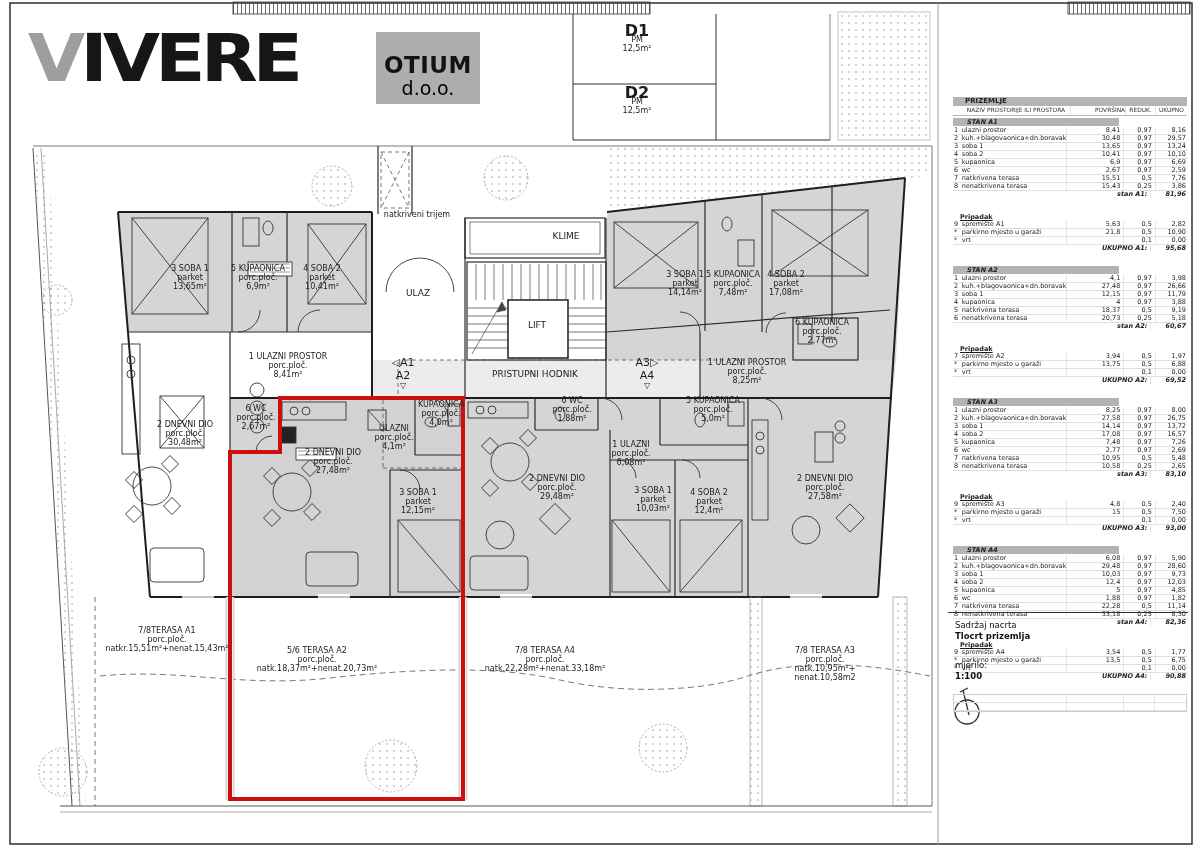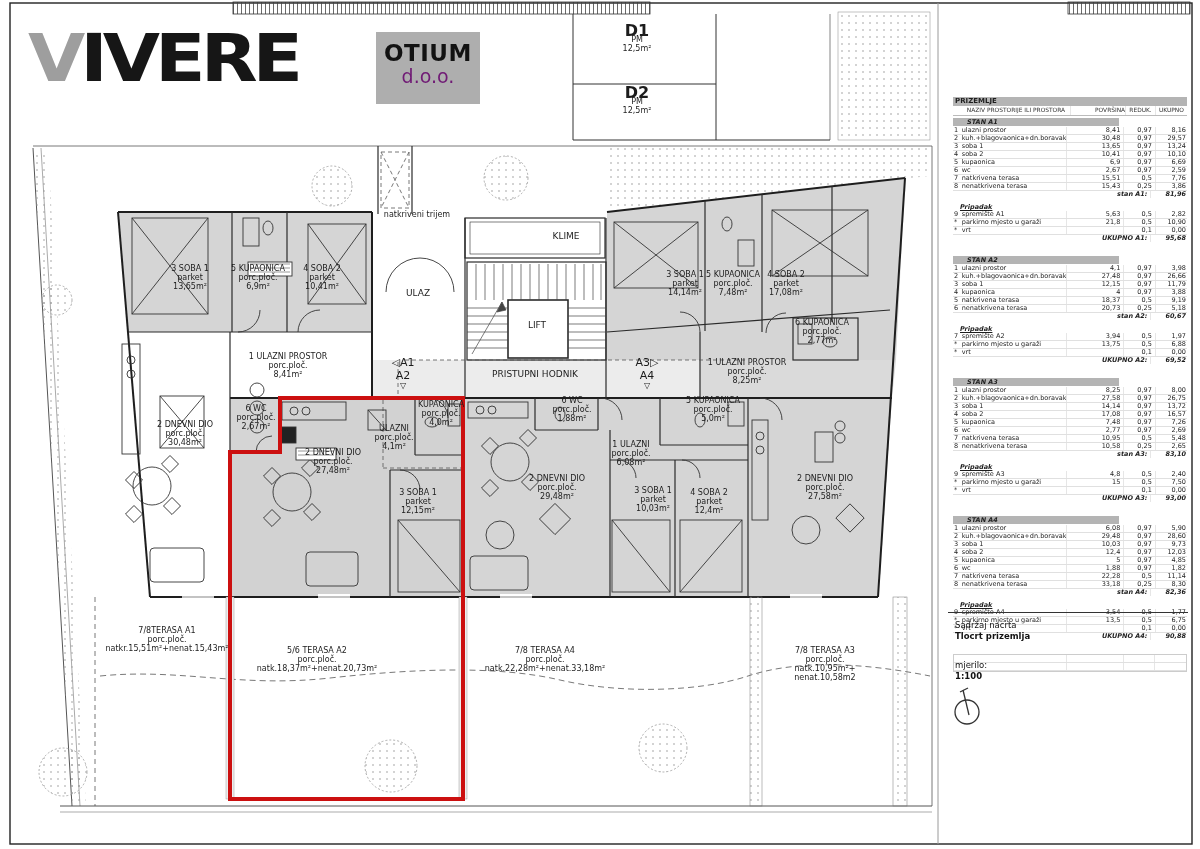--- a/index.html
+++ b/index.html
@@ -7,51 +7,51 @@
   .sheet{position:relative;width:1200px;height:849px;background:#fff;overflow:hidden;
          font-family:"DejaVu Sans",sans-serif;color:#222;}
   .plan-svg{position:absolute;left:0;top:0;}
   
   .logo{position:absolute;left:28px;top:20px;width:460px;height:95px;}
   .logo .brand{font-size:74px;font-weight:800;letter-spacing:-5px;line-height:86px;
                transform:scaleY(.88);transform-origin:top left;color:#161616;white-space:nowrap;}
   .logo .brand .v1{color:#9e9e9e;}
   .logo .obox{position:absolute;left:348px;top:12px;width:104px;height:72px;background:#aeaeae;
               text-align:center;color:#121212;}
-  .logo .obox .o1{font-size:23px;font-weight:800;letter-spacing:.5px;margin-top:8px;}
-  .logo .obox .o2{font-size:19px;color:#701a75;line-height:20px;}
+  .logo .obox .o1{font-size:23px;font-weight:800;letter-spacing:.5px;margin-top:20px;}
+  .logo .obox .o2{font-size:19px;color:#000000;line-height:20px;}
   
   .lbl{position:absolute;transform:translateX(-50%);text-align:center;font-size:8px;
        line-height:9px;color:#1c1c1c;white-space:nowrap;}
   .lbl span{display:block;}
   .lbl.big{font-size:9px;line-height:10px;}
   .lbl.marker{font-size:11px;line-height:13px;font-weight:500;}
   .lbl.marker span:last-child{font-size:8px;line-height:8px;}
   .plbl b{display:block;font-size:16px;font-weight:700;}
   .plbl span{display:block;}
   
   .area-table{position:absolute;left:953px;top:97px;width:234px;font-size:6.5px;color:#1d1d1d;}
-  .t-title{background:var(--band);font-weight:700;height:9px;line-height:9px;padding-left:2px;font-size:7px;}
+  .t-title{background:var(--band);font-weight:700;height:9px;line-height:9px;padding-left:12px;font-size:7px;}
   .trow{display:flex;height:7px;line-height:7px;border-bottom:.5px solid #e0e0e0;}
   .tc{overflow:hidden;}
   .c-num{width:9px;padding-left:1px;}
   .c-name{width:121px;text-align:left;}
   .c-pov{width:34px;text-align:right;padding-right:3px;border-left:.5px solid #e6e6e6;padding-left:24px;}
   .c-koef{width:32px;text-align:right;padding-right:3px;border-left:.5px solid #e6e6e6;}
   .c-uk{width:35px;text-align:right;padding-right:1px;border-left:.5px solid #e6e6e6;}
   .t-head{height:9px;line-height:9px;font-size:5.9px;color:#333;border-bottom:.5px solid #bbb;}
   .t-head .c-name{text-align:center;}
   .t-head .c-pov,.t-head .c-koef,.t-head .c-uk{text-align:center;padding-right:0;}
   .t-band{background:var(--band);width:152px;font-weight:700;font-style:italic;height:8px;
           line-height:8px;padding-left:14px;margin:2px 0 1px 0;}
   .t-sub{border-bottom:none;}
   .c-stlbl{width:66px;text-align:right;font-weight:700;font-style:italic;padding-right:3px;}
   .t-b{font-weight:700;font-style:italic;}
-  .t-prip{font-weight:700;font-style:italic;text-decoration:underline;height:8px;line-height:8px;
-          padding-left:7px;margin-top:2px;}
+  .t-prip{font-weight:700;text-decoration:underline;height:8px;line-height:8px;
+          padding-left:7px;margin-top:12px;}
   .t-gap{height:3px;border-bottom:none;}
   .t-gap2{height:12px;}
   .t-emptybox{border:.5px solid #ccc;margin-top:2px;}
   
   .tb-divider{position:absolute;left:948px;top:612px;width:240px;border-top:1.5px solid #333;}
   .tb-text{position:absolute;left:955px;font-size:8.5px;line-height:11px;color:#111;}
   .tb-text b{display:block;}
 </style>
 </head>
 <body>

